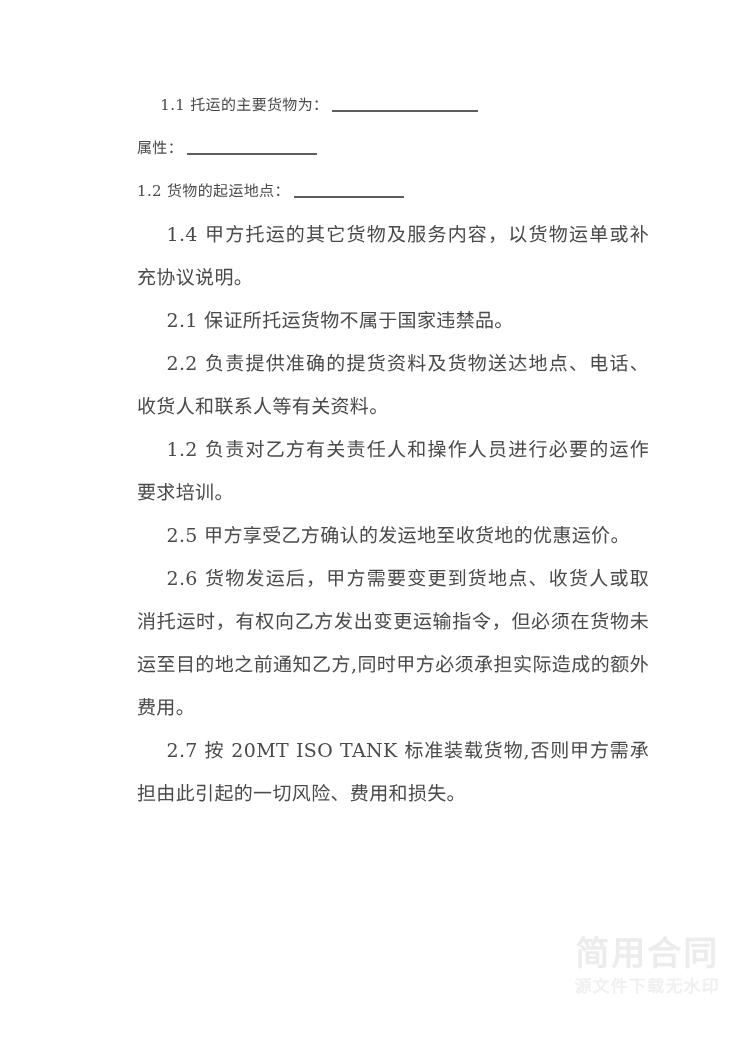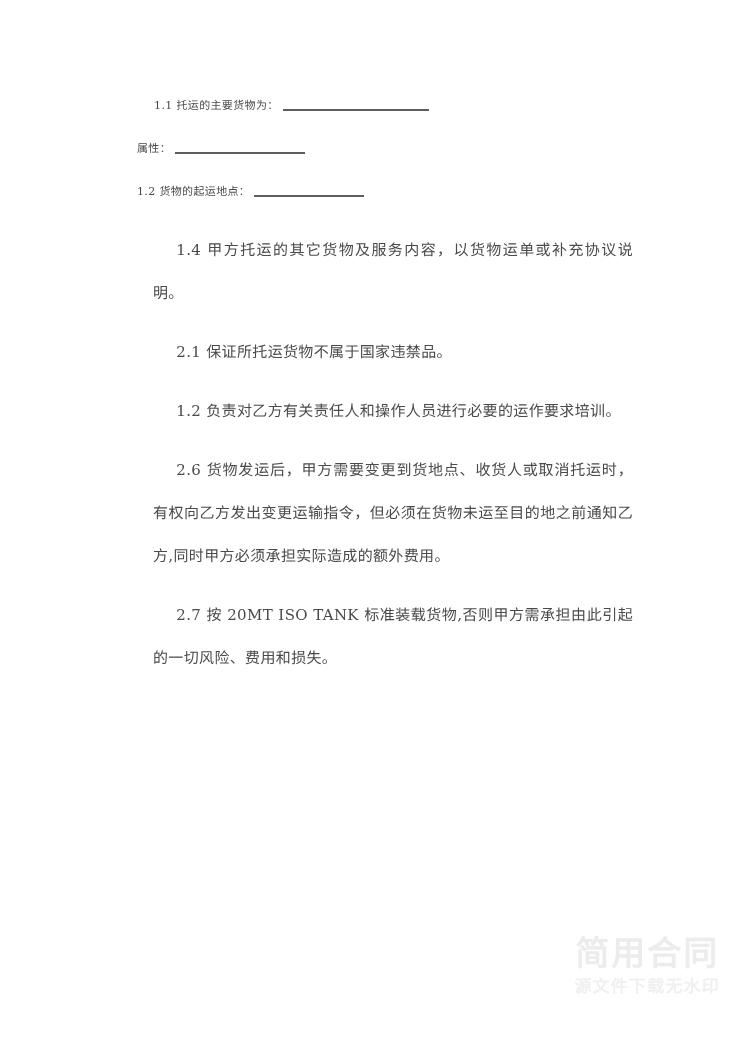--- a/index.html
+++ b/index.html
@@ -29,39 +29,39 @@
   
   #content {
     position: absolute;
     left: 137px;
     top: 84px;
     width: 512px;
   }
 
   .para {
     color: #4a4a4a;
-    font-size: 15px;
+    font-size: 19px;
     line-height: 43px;
     letter-spacing: 0.35px;
     text-align: justify;
     text-justify: inter-ideograph;
-    margin: 16px;
+    margin: 0;
     white-space: normal;
     word-break: break-all;
   }
 
   .para.indent {
     text-indent: 1.55em;
   }
 
   
   .fillrow {
     display: block;
     color: #4a4a4a;
-    font-size: 11px;
+    font-size: 15px;
     line-height: 43px;
     letter-spacing: 0.35px;
     white-space: nowrap;
   }
   .fillrow.indent {
     padding-left: 1.55em;
   }
 
   .rule {
     display: inline-block;
@@ -122,24 +122,26 @@
     <div class="fillrow noindent">
       <span class="clause-text">1.2 货物的起运地点：</span><span class="rule w-short"></span>
     </div>
 
 
     <p class="para indent">1.4 甲方托运的其它货物及服务内容，以货物运单或补充协议说明。</p>
 
 
     <p class="para indent">2.1 保证所托运货物不属于国家违禁品。</p>
 
+    <p class="para indent">2.2 负责提供准确的提货资料及货物送达地点、电话、收货人和联系人等有关资料。</p>
 
 
     <p class="para indent">1.2 负责对乙方有关责任人和操作人员进行必要的运作要求培训。</p>
 
+    <p class="para indent">2.5 甲方享受乙方确认的发运地至收货地的优惠运价。</p>
 
     <p class="para indent">2.6 货物发运后，甲方需要变更到货地点、收货人或取消托运时，有权向乙方发出变更运输指令，但必须在货物未运至目的地之前通知乙方,同时甲方必须承担实际造成的额外费用。</p>
 
     <p class="para indent">2.7 按 20MT ISO TANK 标准装载货物,否则甲方需承担由此引起的一切风险、费用和损失。</p>
 
   </div>
 
   <div id="watermark">
     <span class="wm-main">简用合同</span>
     <span class="wm-sub">源文件下载无水印</span>

